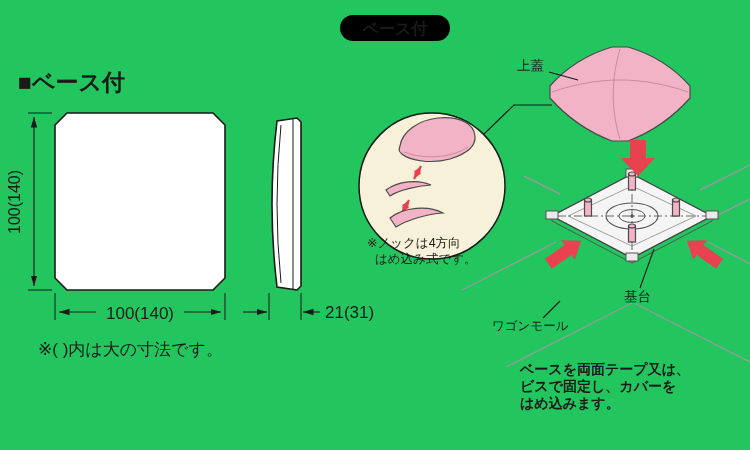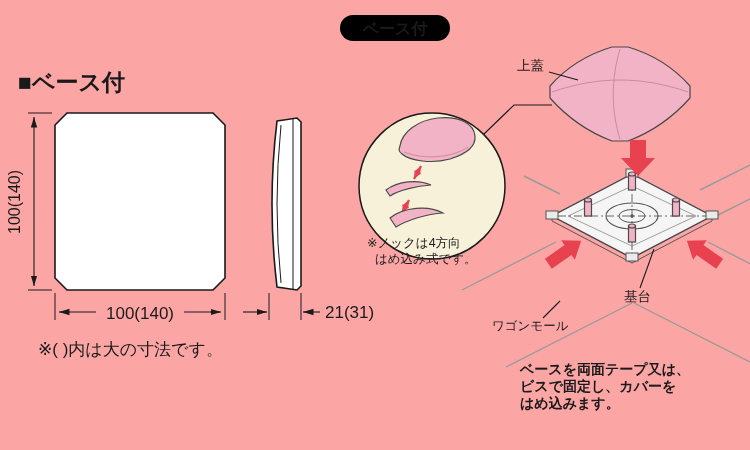--- a/index.html
+++ b/index.html
@@ -1,16 +1,16 @@
 <!DOCTYPE html>
 <html><head>
 <meta charset="utf-8">
 <style>
   html,body{margin:0;padding:0;background:#fff;}
-  #stage{position:relative;width:750px;height:450px;background:#fca5a5;overflow:hidden;
+  #stage{position:relative;width:750px;height:450px;background:#22c55e;overflow:hidden;
          font-family:"Liberation Sans","DejaVu Sans",sans-serif;}
   svg{position:absolute;left:0;top:0;}
   text{font-family:"Liberation Sans","DejaVu Sans",sans-serif;fill:#1a1a1a;}
   .bold{font-weight:bold;}
   .thin{stroke:#1a1a1a;stroke-width:1;fill:none;}
   .outline{stroke:#1a1a1a;stroke-width:1.6;fill:#fff;}
   .gray{stroke:#9a9a9a;stroke-width:1.4;fill:none;}
   .pink{fill:#f3b3c6;stroke:#4a4a4a;stroke-width:1.2;}
   .pinkline{stroke:#c98ba0;stroke-width:1;fill:none;}
   .leader{stroke:#1a1a1a;stroke-width:1.1;fill:none;}

